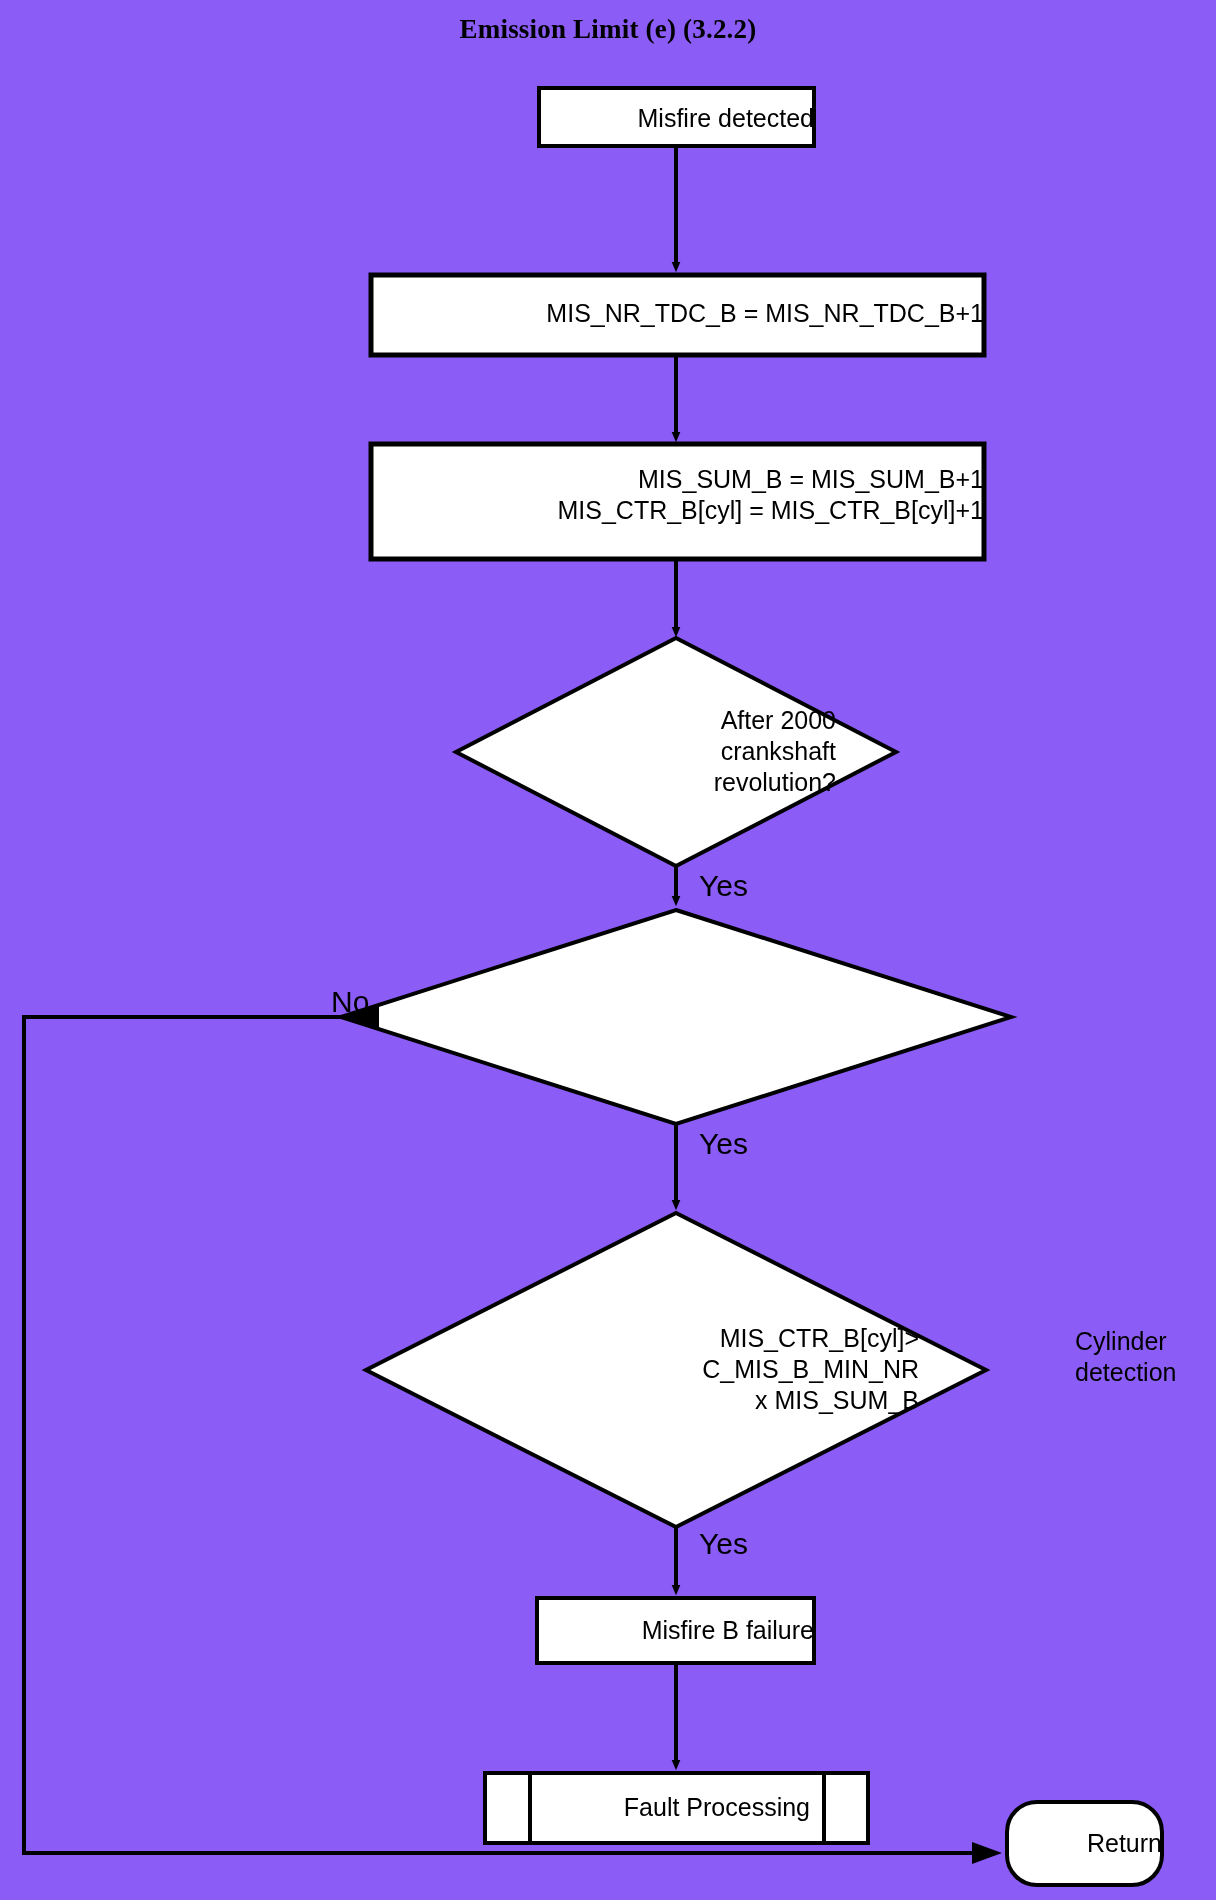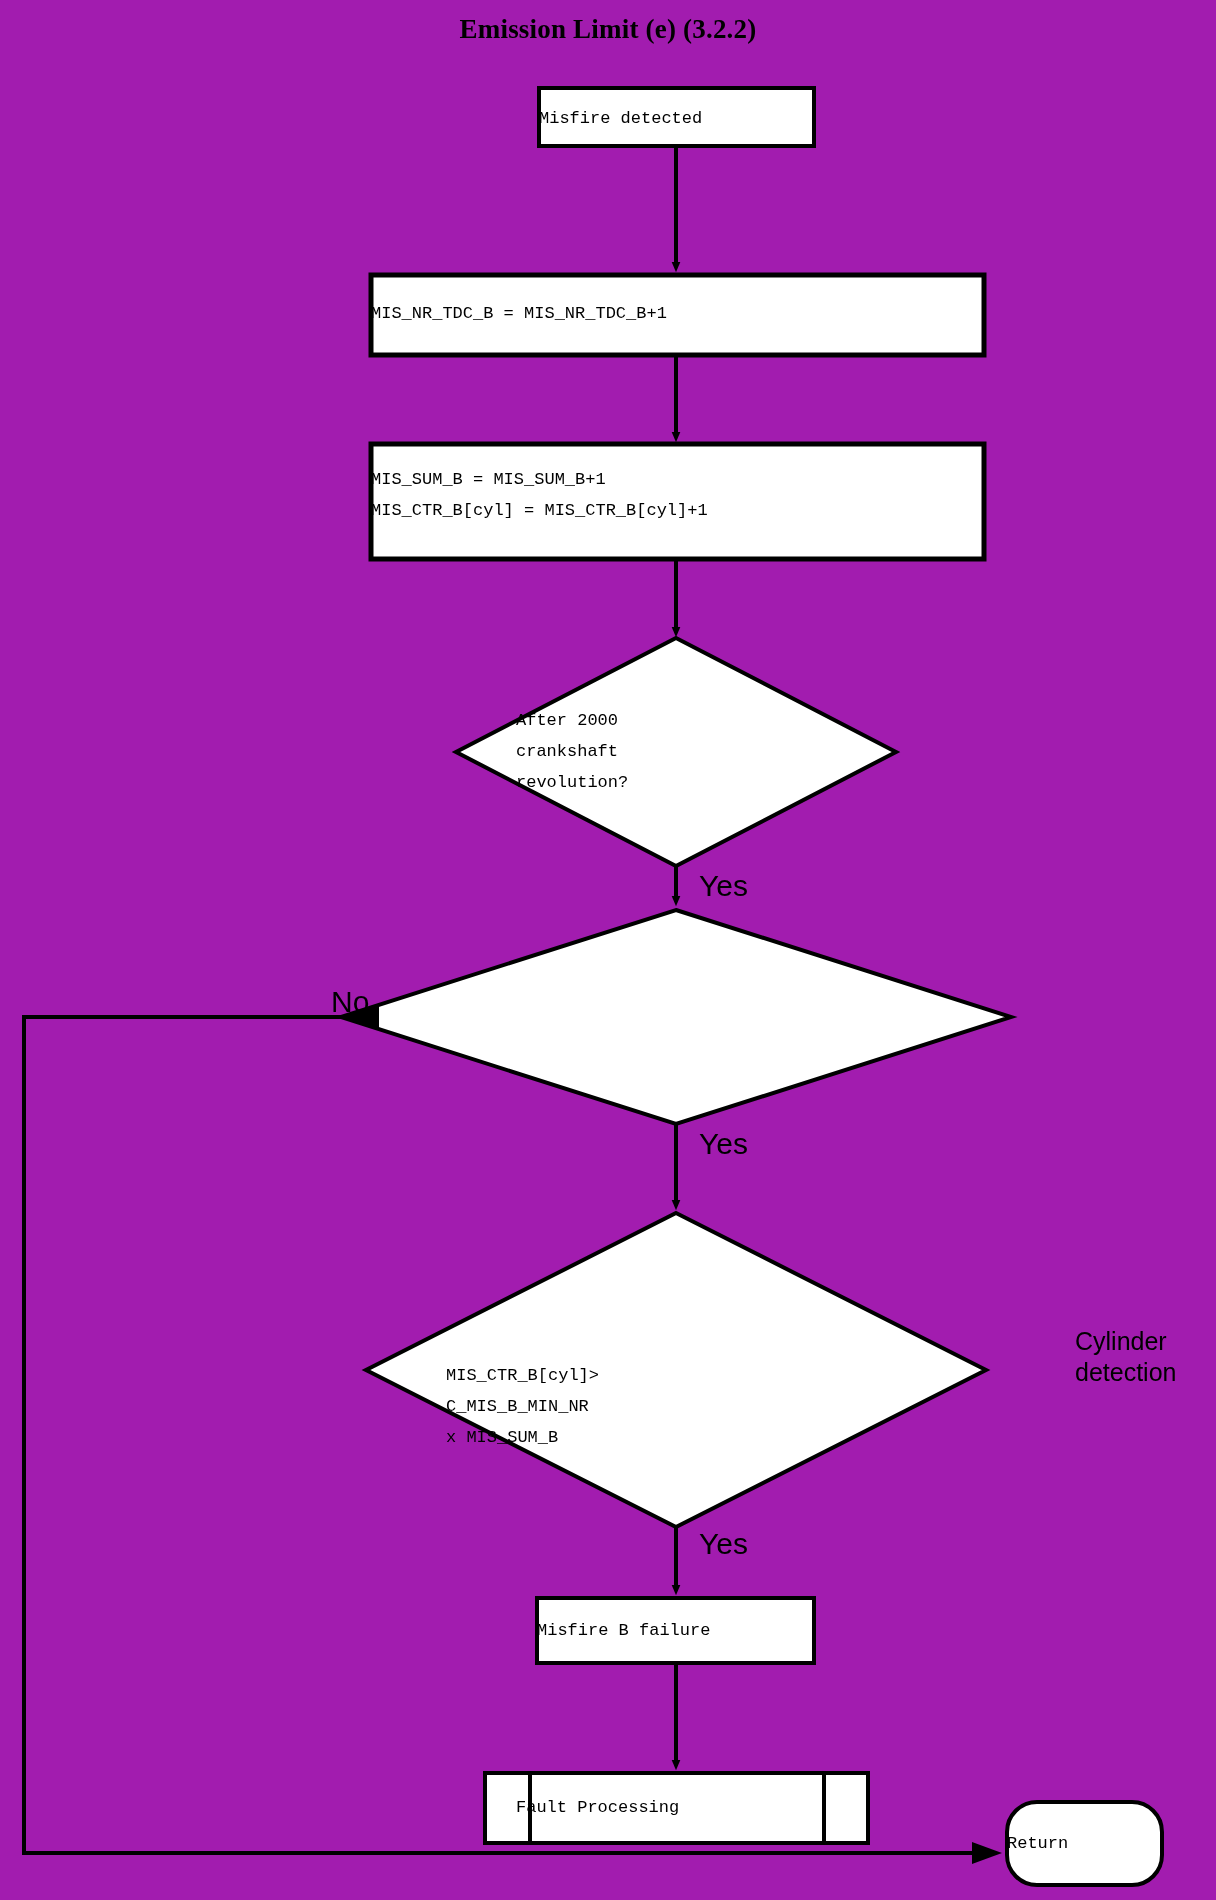--- a/index.html
+++ b/index.html
@@ -8,21 +8,21 @@
     padding: 0;
     background: #ffffff;
   }
   body {
     font-family: "Liberation Sans", sans-serif;
   }
   #page {
     position: relative;
     width: 1216px;
     height: 1900px;
-    background: #a21caf;
+    background: #8b5cf6;
     overflow: hidden;
   }
   #flow-svg {
     position: absolute;
     left: 0;
     top: 0;
     width: 1216px;
     height: 1900px;
   }
   .title {
@@ -32,24 +32,24 @@
     width: 1216px;
     text-align: center;
     font-family: "Liberation Serif", serif;
     font-weight: bold;
     font-size: 27px;
     color: #000000;
     letter-spacing: 0.2px;
   }
   .node-label {
     position: absolute;
-    text-align: left;
+    text-align: right;
     color: #000000;
-    font-family: Liberation Mono, monospace;
-    font-size: 17px;
+    font-family: Liberation Sans, sans-serif;
+    font-size: 25px;
     line-height: 31px;
     white-space: pre-line;
     pointer-events: none;
   }
   .edge-label {
     position: absolute;
     color: #000000;
     font-family: "Liberation Sans", sans-serif;
     font-size: 30px;
     line-height: 28px;
@@ -126,21 +126,21 @@
   <div class="node-label" style="left:371px; top:298px; width:613px;">MIS_NR_TDC_B = MIS_NR_TDC_B+1</div>
 
   <div class="node-label" style="left:371px; top:464px; width:613px;">MIS_SUM_B = MIS_SUM_B+1
 MIS_CTR_B[cyl] = MIS_CTR_B[cyl]+1</div>
 
   <div class="node-label" style="left:516px; top:705px; width:320px;">After 2000
 crankshaft
 revolution?</div>
 
 
-  <div class="node-label" style="left:446px; top:1323px; width:460px;margin-top:37px;">MIS_CTR_B[cyl]&gt;
+  <div class="node-label" style="left:459px; top:1323px; width:460px;">MIS_CTR_B[cyl]&gt;
 C_MIS_B_MIN_NR
 x MIS_SUM_B</div>
 
   <div class="node-label" style="left:537px; top:1615px; width:277px;">Misfire B failure</div>
 
   <div class="node-label" style="left:516px; top:1792px; width:294px;">Fault Processing</div>
 
   <div class="node-label" style="left:1007px; top:1828px; width:155px;">Return</div>
 
   <div class="edge-label" style="left:699px; top:872px;">Yes</div>

